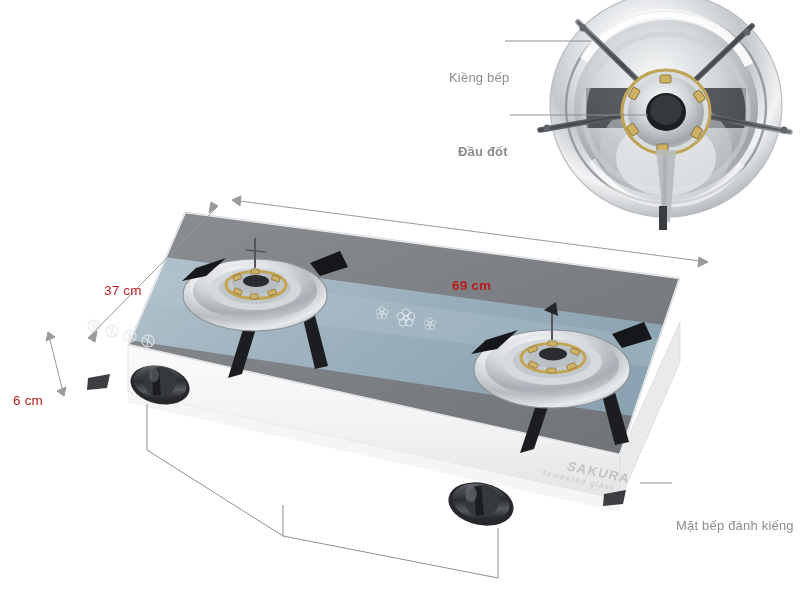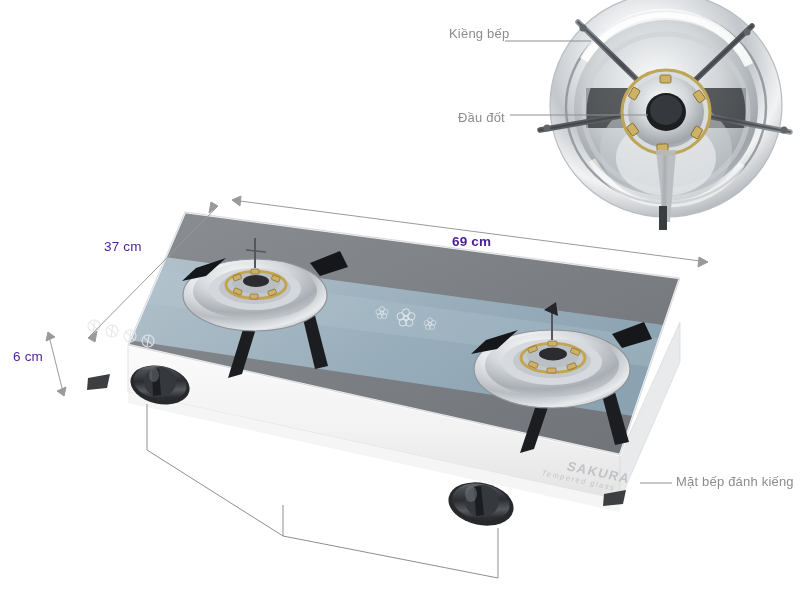--- a/index.html
+++ b/index.html
@@ -5,23 +5,23 @@
   html,body{margin:0;padding:0;}
   body{
     width:800px;height:600px;background:#ffffff;overflow:hidden;
     font-family:"Liberation Sans","DejaVu Sans",sans-serif;
     position:relative;
   }
   #stage{position:absolute;inset:0;width:800px;height:600px;}
   svg#scene{position:absolute;left:0;top:0;width:800px;height:600px;}
   .lbl{
     position:absolute;color:#8c8c8c;font-size:13px;line-height:16px;
-    white-space:nowrap;letter-spacing:.2px;
+    white-space:nowrap;letter-spacing:.2px;margin-top:44px;
   }
-  .lbl.dim{color:#4c1d95;font-size:13.5px;}
+  .lbl.dim{color:#b91c1c;font-size:13.5px;}
   .lbl.two{white-space:pre-line;line-height:17px;}
 </style>
 </head>
 <body>
 
 <div id="stage">
 
   <svg id="scene" viewBox="0 0 800 600">
     <defs>
       <linearGradient id="gGlassMain" x1="0" y1="0" x2="1" y2="1">
@@ -333,21 +333,21 @@
       <line x1="147" y1="404" x2="147" y2="450"></line>
       <line x1="498" y1="528" x2="498" y2="578"></line>
       <path d="M147 450 L283 536"></path>
       <path d="M283 536 L498 578"></path>
       <line x1="283" y1="505" x2="283" y2="536"></line>
     </g>
   </svg>
 
   <div class="lbl" style="left:449px;top:26px;">Kiềng bếp</div>
 
-  <div class="lbl" style="left:458px;top:110px;">Đầu đốt</div>
+  <div class="lbl" style="left:458px;top:100px;font-weight:bold;">Đầu đốt</div>
 
   <div class="lbl" style="left:676px;top:474px;">Mặt bếp đánh kiếng</div>
 
 
   <div class="lbl dim" style="left:104px;top:239px;">37 cm</div>
 
   <div class="lbl dim" style="left:452px;top:234px;font-weight:bold;">69 cm</div>
 
   <div class="lbl dim" style="left:13px;top:349px;">6 cm</div>
 

